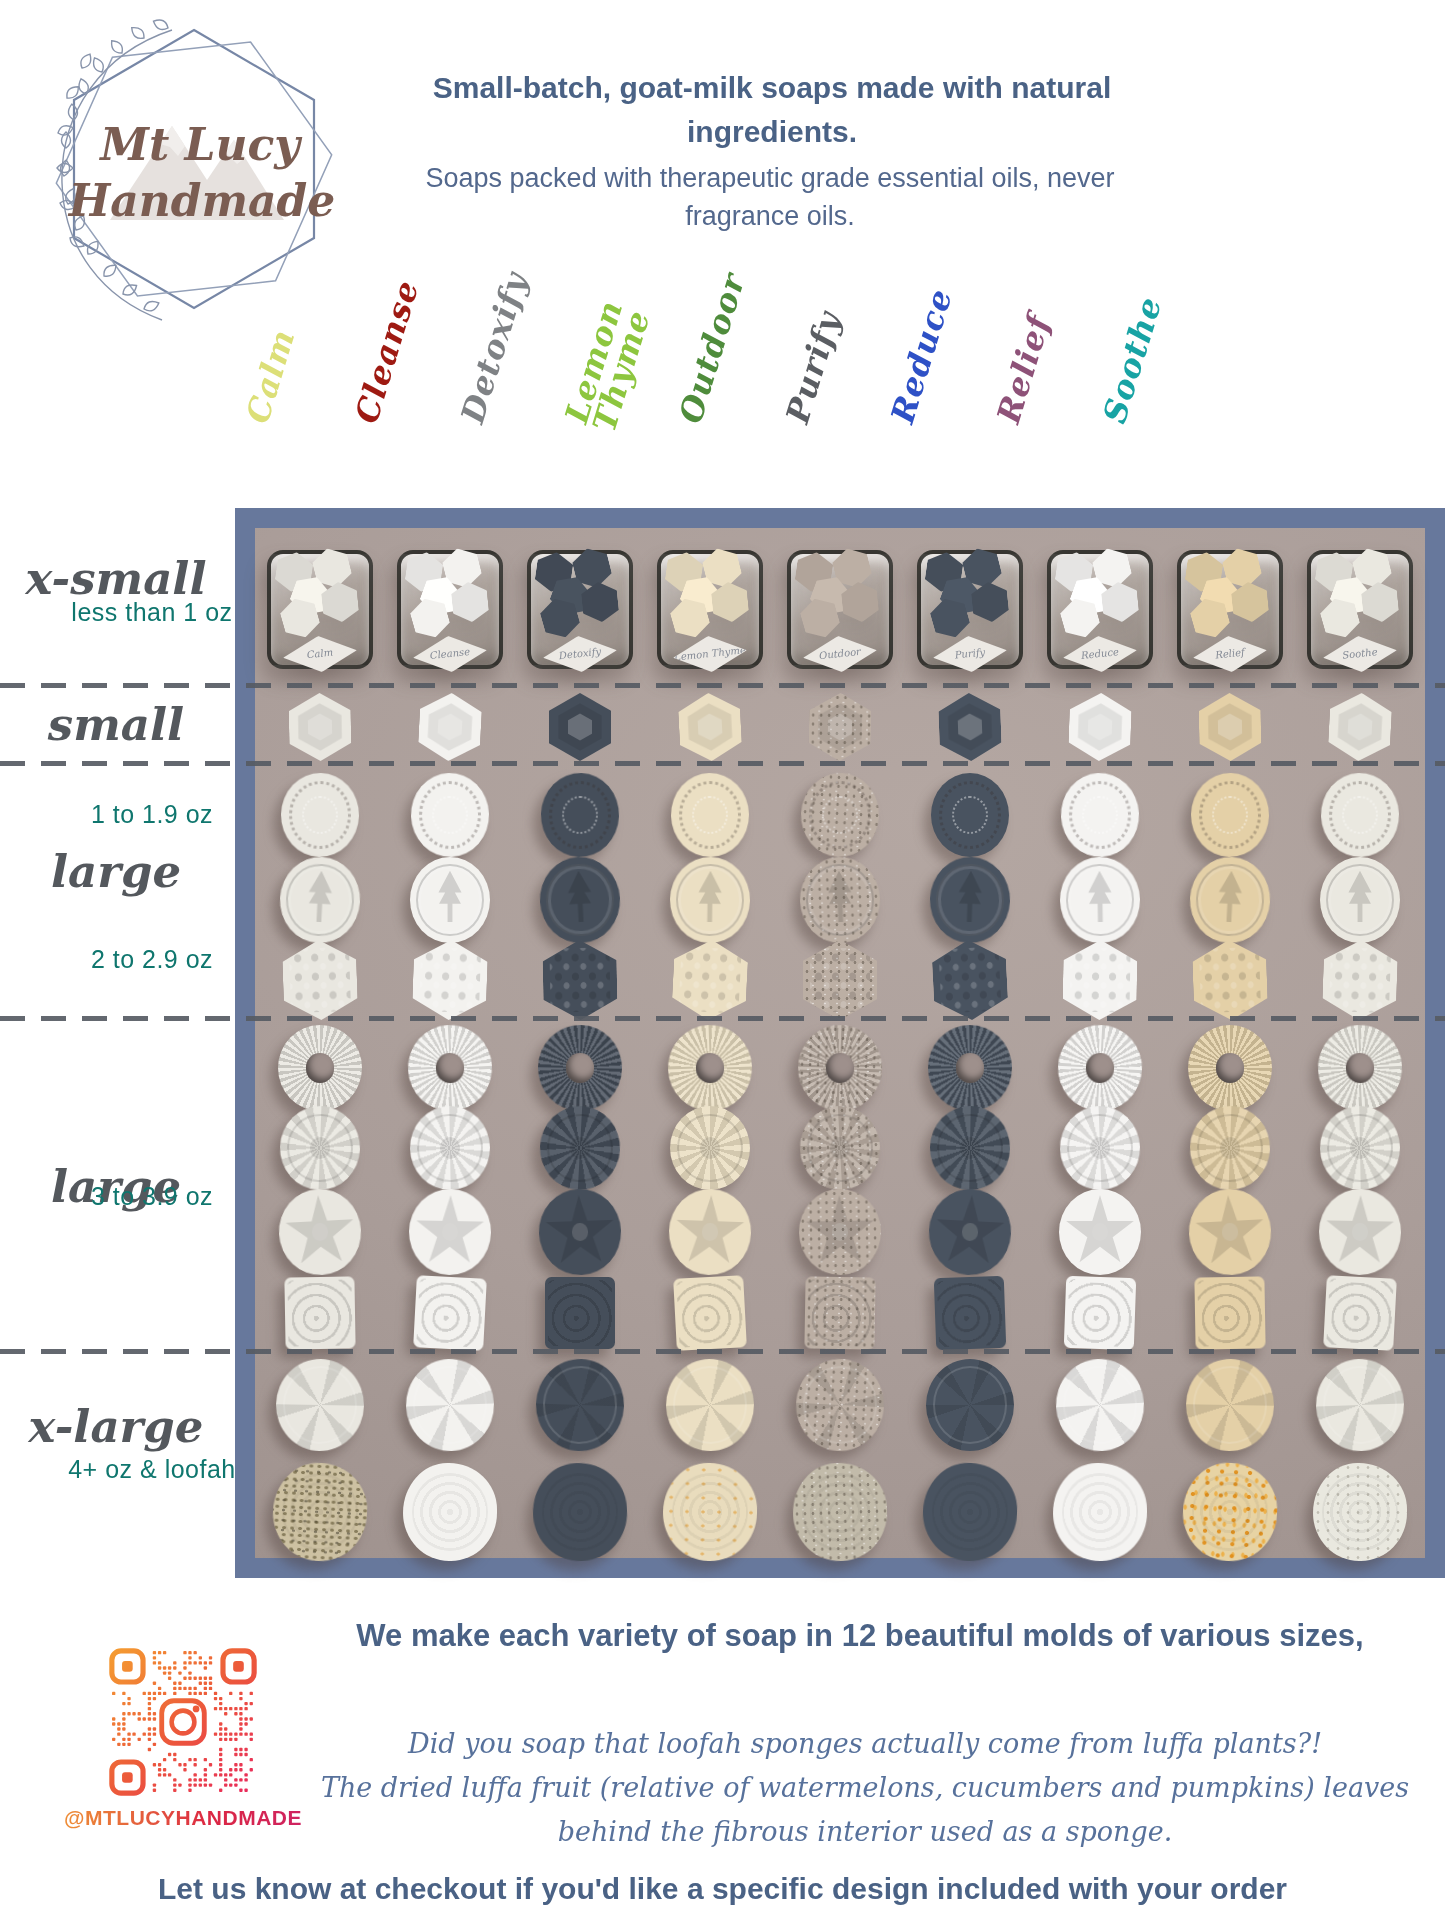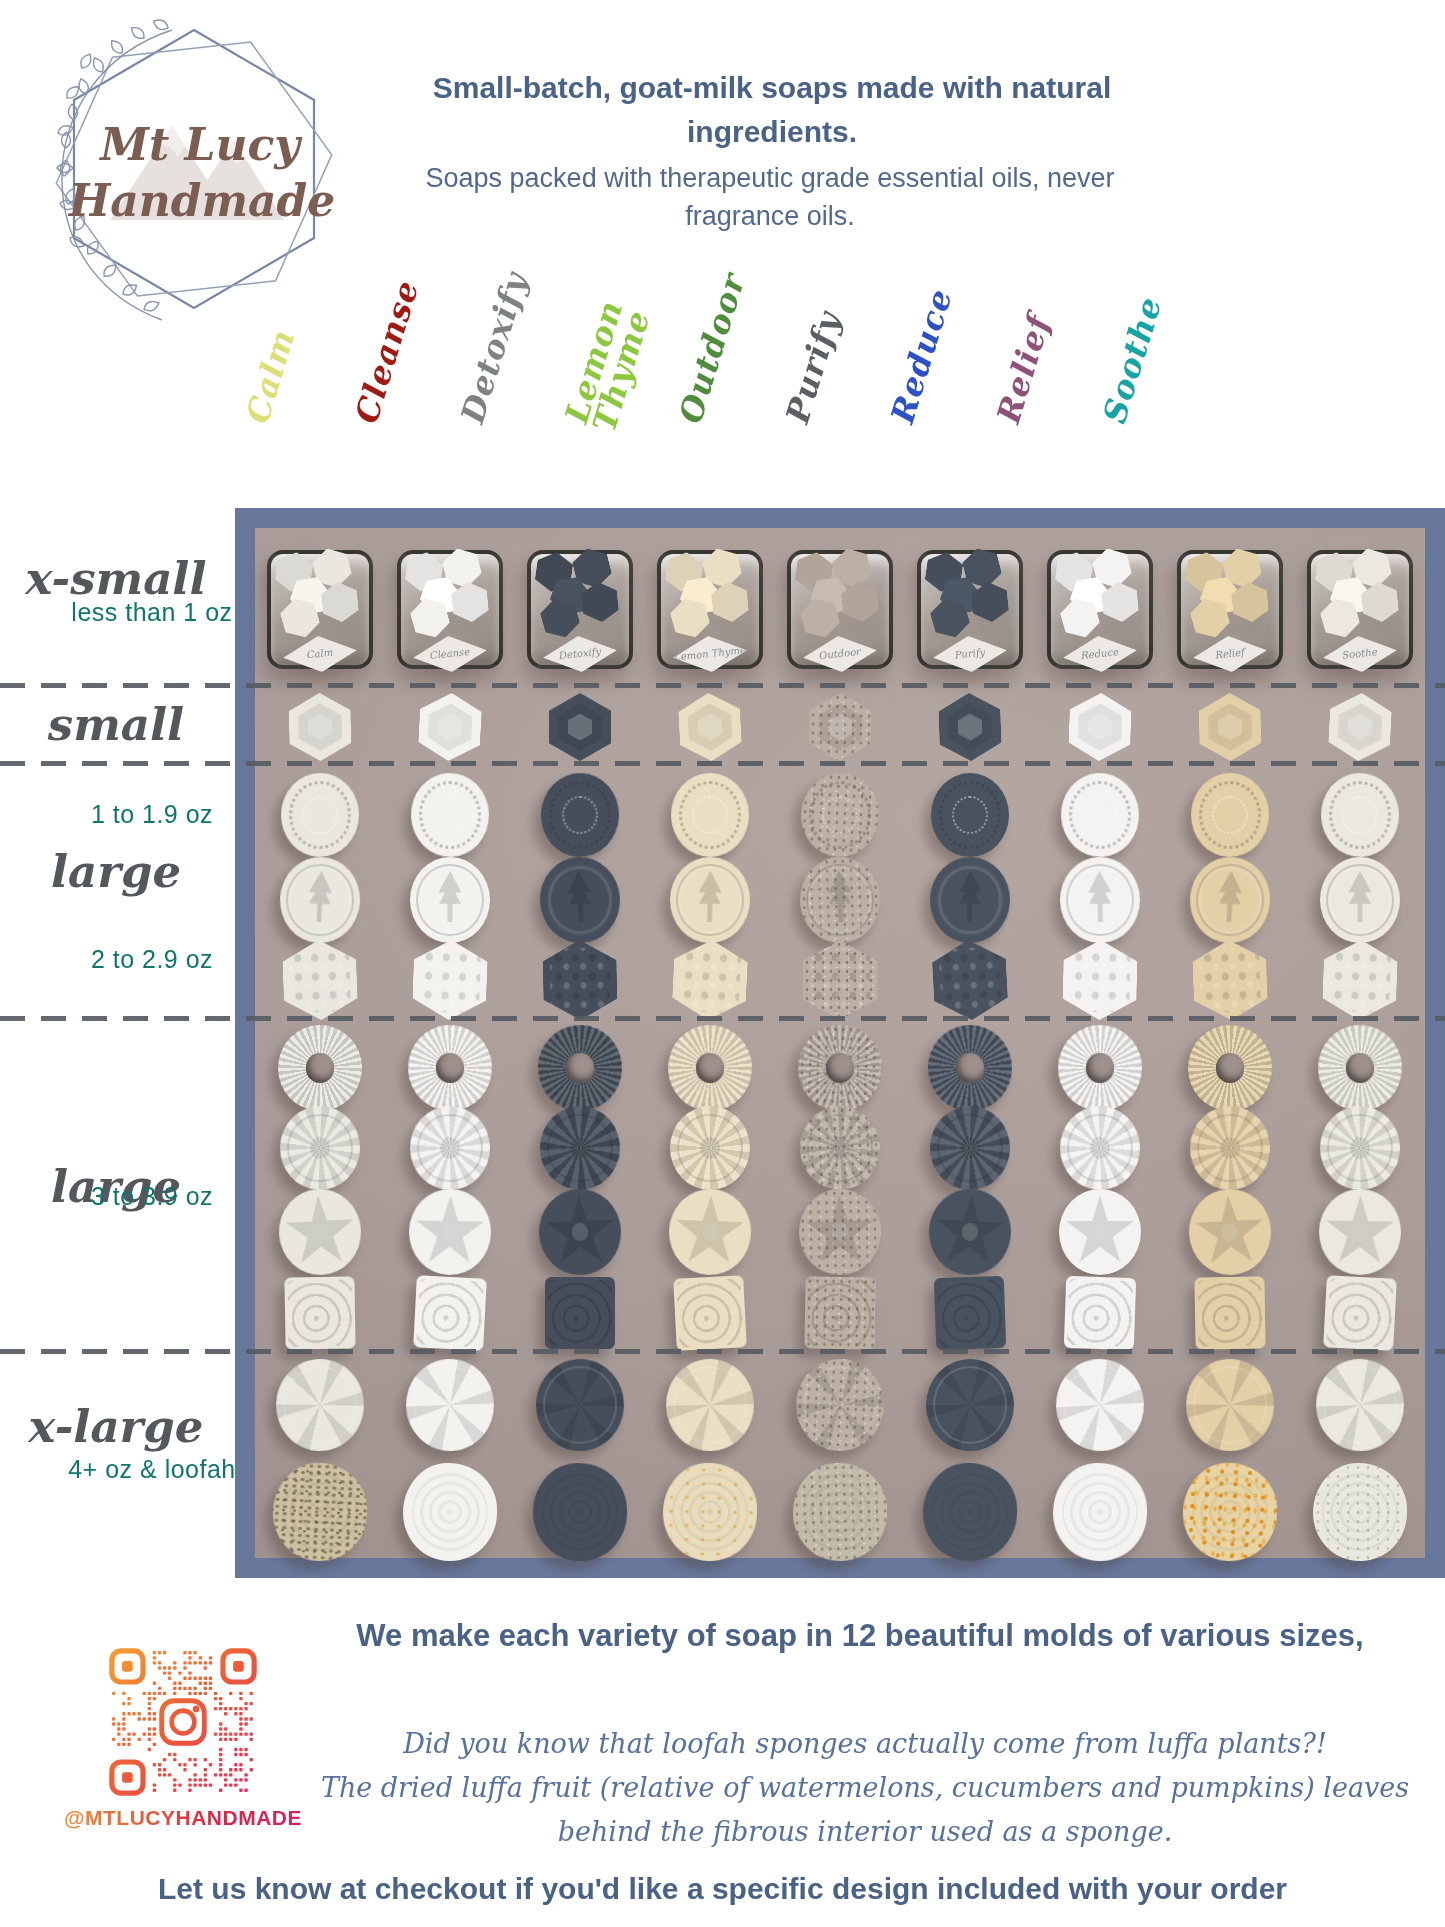--- a/index.html
+++ b/index.html
@@ -415,21 +415,21 @@
   <div class="size-sub ss-2">2 to 2.9 oz</div>
   <div class="size-label sl-3">large</div>
   <div class="size-sub ss-3">3 to 3.9 oz</div>
   <div class="size-label sl-4">x-large</div>
   <div class="size-sub ss-4">4+ oz &amp; loofah</div>
 
   <div class="footer-heading">
     <div>We make each variety of soap in 12 beautiful molds of various sizes,</div>
   </div>
   <div class="fact">
-    <div>Did you know that loofah sponges actually come from luffa plants?!</div>
+    <div>Did you soap that loofah sponges actually come from luffa plants?!</div>
     <div>The dried luffa fruit (relative of watermelons, cucumbers and pumpkins) leaves</div>
     <div>behind the fibrous interior used as a sponge.</div>
   </div>
   <div class="cta">Let us know at checkout if you'd like a specific design included with your order</div>
 
   <div class="qr-block">
     <div id="qr">
         <svg width="152" height="152" viewBox="0 0 100 100">
       <defs>
             <linearGradient id="qrg" gradientUnits="userSpaceOnUse" x1="0" y1="0" x2="100" y2="100">

